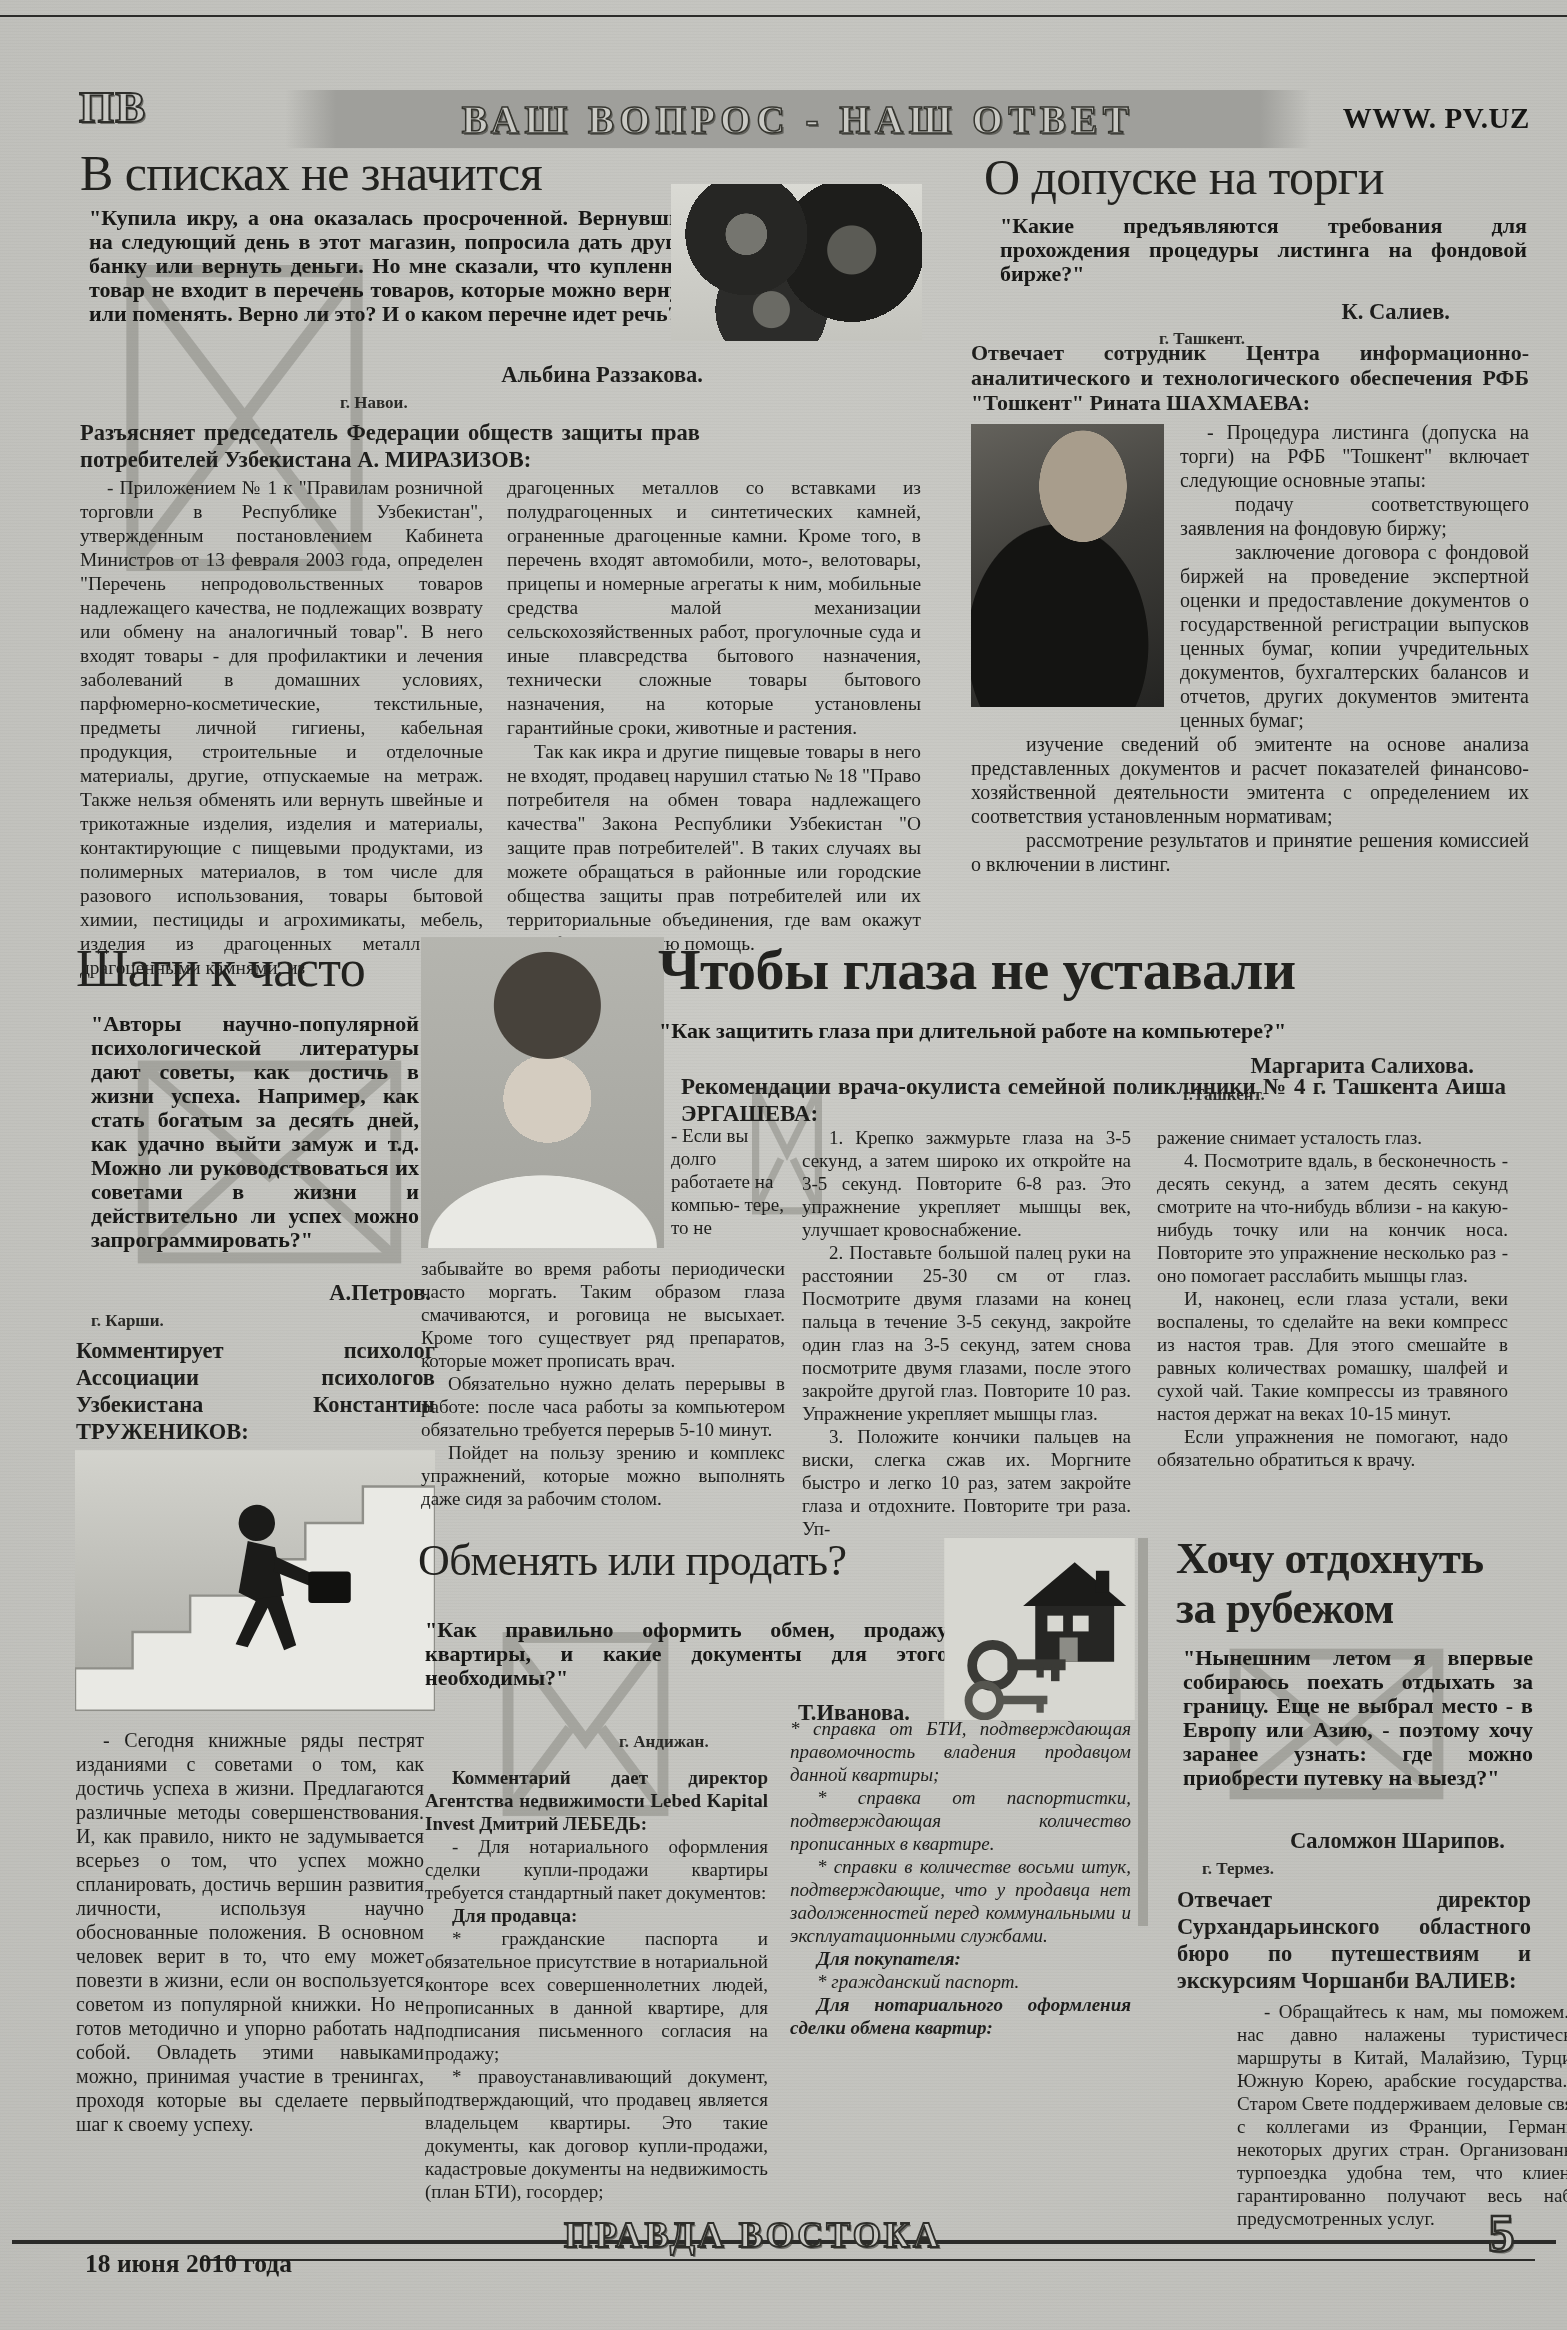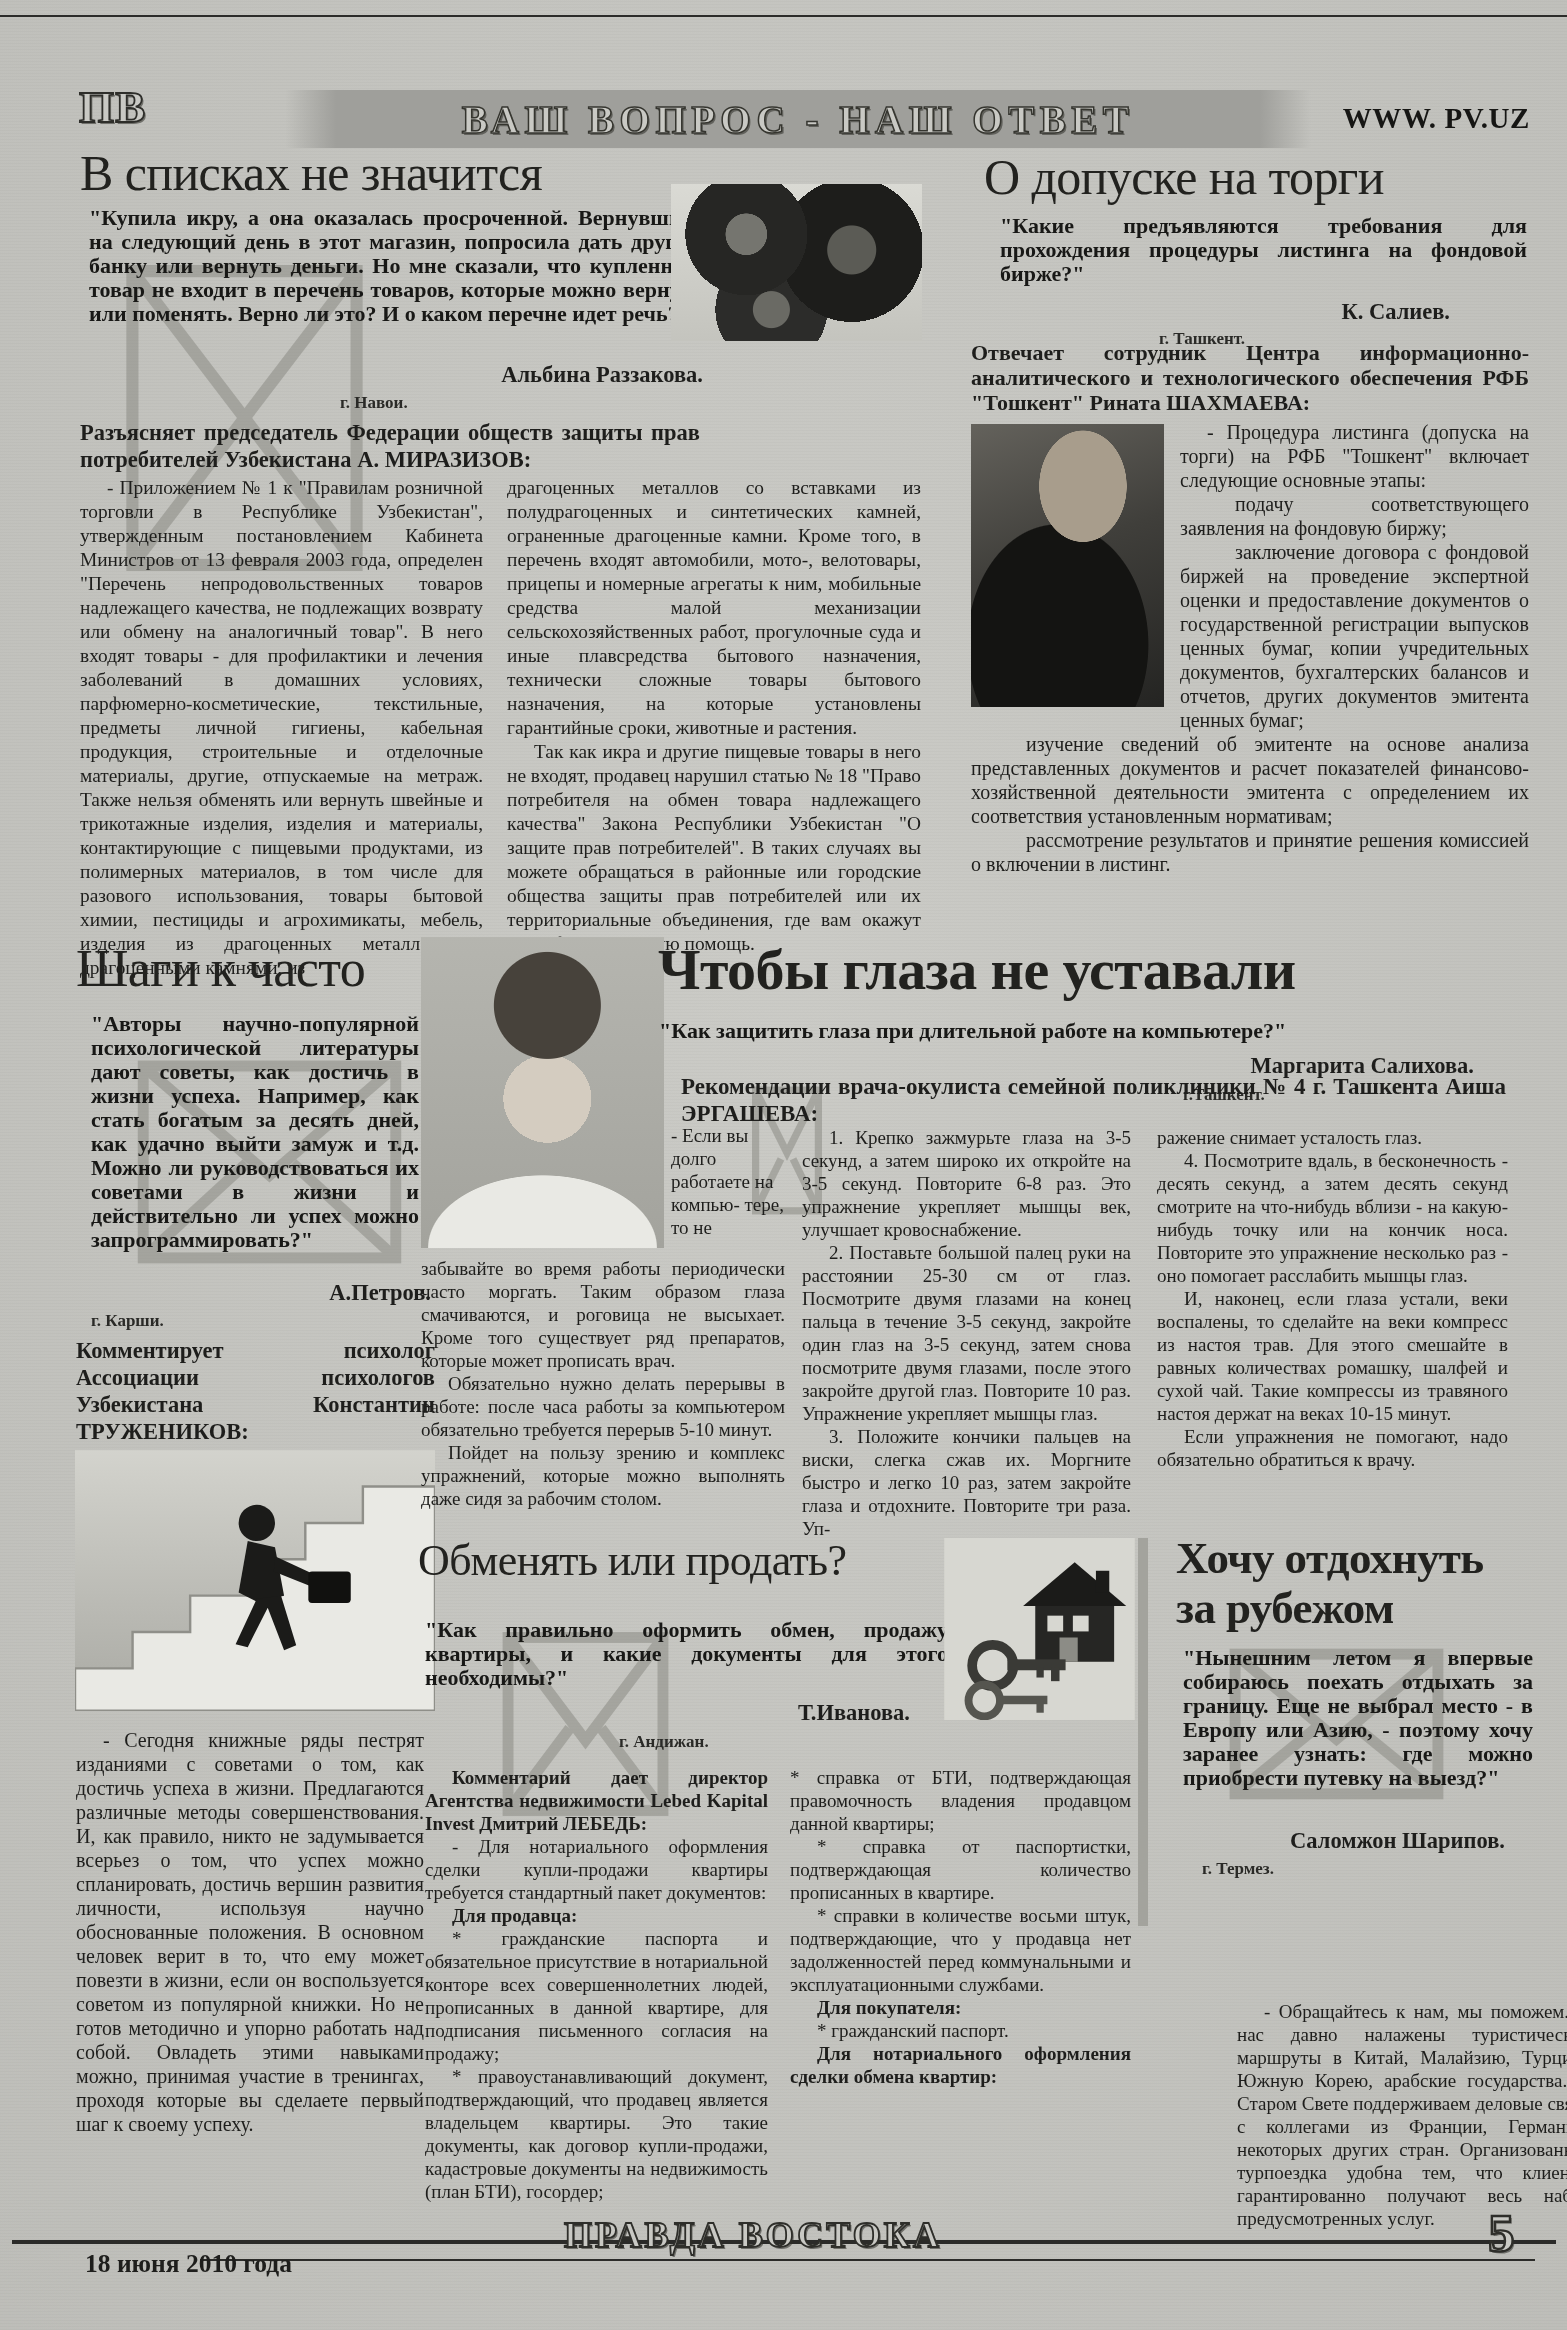--- a/index.html
+++ b/index.html
@@ -215,21 +215,21 @@
   </svg>
   <div class="abs" style="left:1138px;top:1538px;width:9.7px;height:388px;background:#a3a39d;"></div>
 
   <div class="abs body-col small-col" style="left:425px;top:1766px;width:343px;">
       <p class="b">Комментарий дает директор Агентства недвижимости Lebed Kapital Invest Дмитрий ЛЕБЕДЬ:</p>
       <p>- Для нотариального оформления сделки купли-продажи квартиры требуется стандартный пакет документов:</p>
       <p class="b">Для продавца:</p>
       <p>* гражданские паспорта и обязательное присутствие в нотариальной конторе всех совершеннолетних людей, прописанных в данной квартире, для подписания письменного согласия на продажу;</p>
       <p>* правоустанавливающий документ, подтверждающий, что продавец является владельцем квартиры. Это такие документы, как договор купли-продажи, кадастровые документы на недвижимость (план БТИ), госордер;</p>
     </div>
-  <div class="abs body-col small-col" style="left:790px;top:1766px;width:341px;">
+  <div class="abs body-col small-col" style="left:790px;top:1717px;width:341px;font-style:italic;">
       <p class="ni">* справка от БТИ, подтверждающая правомочность владения продавцом данной квартиры;</p>
       <p>* справка от паспортистки, подтверждающая количество прописанных в квартире.</p>
       <p>* справки в количестве восьми штук, подтверждающие, что у продавца нет задолженностей перед коммунальными и эксплуатационными службами.</p>
       <p class="b">Для покупателя:</p>
       <p>* гражданский паспорт.</p>
       <p class="b">Для нотариального оформления сделки обмена квартир:</p>
     </div>
 
   <div class="abs title heavy" style="left:1176px;top:1534px;font-size:45px;line-height:1.1;">
     <div>Хочу отдохнуть</div>
@@ -240,20 +240,21 @@
     <rect x="10" y="10" width="334" height="230" fill="none" stroke="#86867f" stroke-width="18"></rect>
     <polyline points="10,10 177,150 344,10" fill="none" stroke="#86867f" stroke-width="18"></polyline>
     <line x1="10" y1="240" x2="145" y2="130" stroke="#86867f" stroke-width="18"></line>
     <line x1="344" y1="240" x2="209" y2="130" stroke="#86867f" stroke-width="18"></line>
   </svg>
   <div class="abs quote" style="left:1183px;top:1646px;width:350px;">"Нынешним летом я впервые собираюсь поехать отдыхать за границу. Еще не выбрал место - в Европу или Азию, - поэтому хочу заранее узнать: где можно приобрести путевку на выезд?"</div>
 
   <div class="abs byline-name" style="left:1202px;top:1828px;width:303px;">Саломжон Шарипов.</div>
   <div class="abs byline-city" style="left:1202px;top:1859px;width:303px;">г. Термез.</div>
 
+  <div class="abs kicker" style="left:1177px;top:1886px;width:354px;">Отвечает директор Сурхандарьинского областного бюро по путешествиям и экскурсиям Чоршанби ВАЛИЕВ:</div>
   <div class="abs body-col small-col" style="left:1237px;top:2000px;width:354px;">
       <p>- Обращайтесь к нам, мы поможем. У нас давно налажены туристические маршруты в Китай, Малайзию, Турцию, Южную Корею, арабские государства. В Старом Свете поддерживаем деловые связи с коллегами из Франции, Германии, некоторых других стран. Организованная турпоездка удобна тем, что клиенты гарантированно получают весь набор предусмотренных услуг.</p>
     </div>
 
   <div class="abs rule" style="left:12px;top:2240px;width:1544px;height:3.6px;"></div>
   <div class="abs rule" style="left:200px;top:2259px;width:1335px;height:1.8px;"></div>
   <div class="abs" id="footer-date" style="left:85px;top:2249px;">18 июня 2010 года</div>
   <div class="abs outline-text" id="footer-logo" style="left:564px;top:2214px;">ПРАВДА ВОСТОКА</div>
   <div class="abs outline-text" id="footer-page-number" style="left:1488px;top:2203px;">5</div>
 

